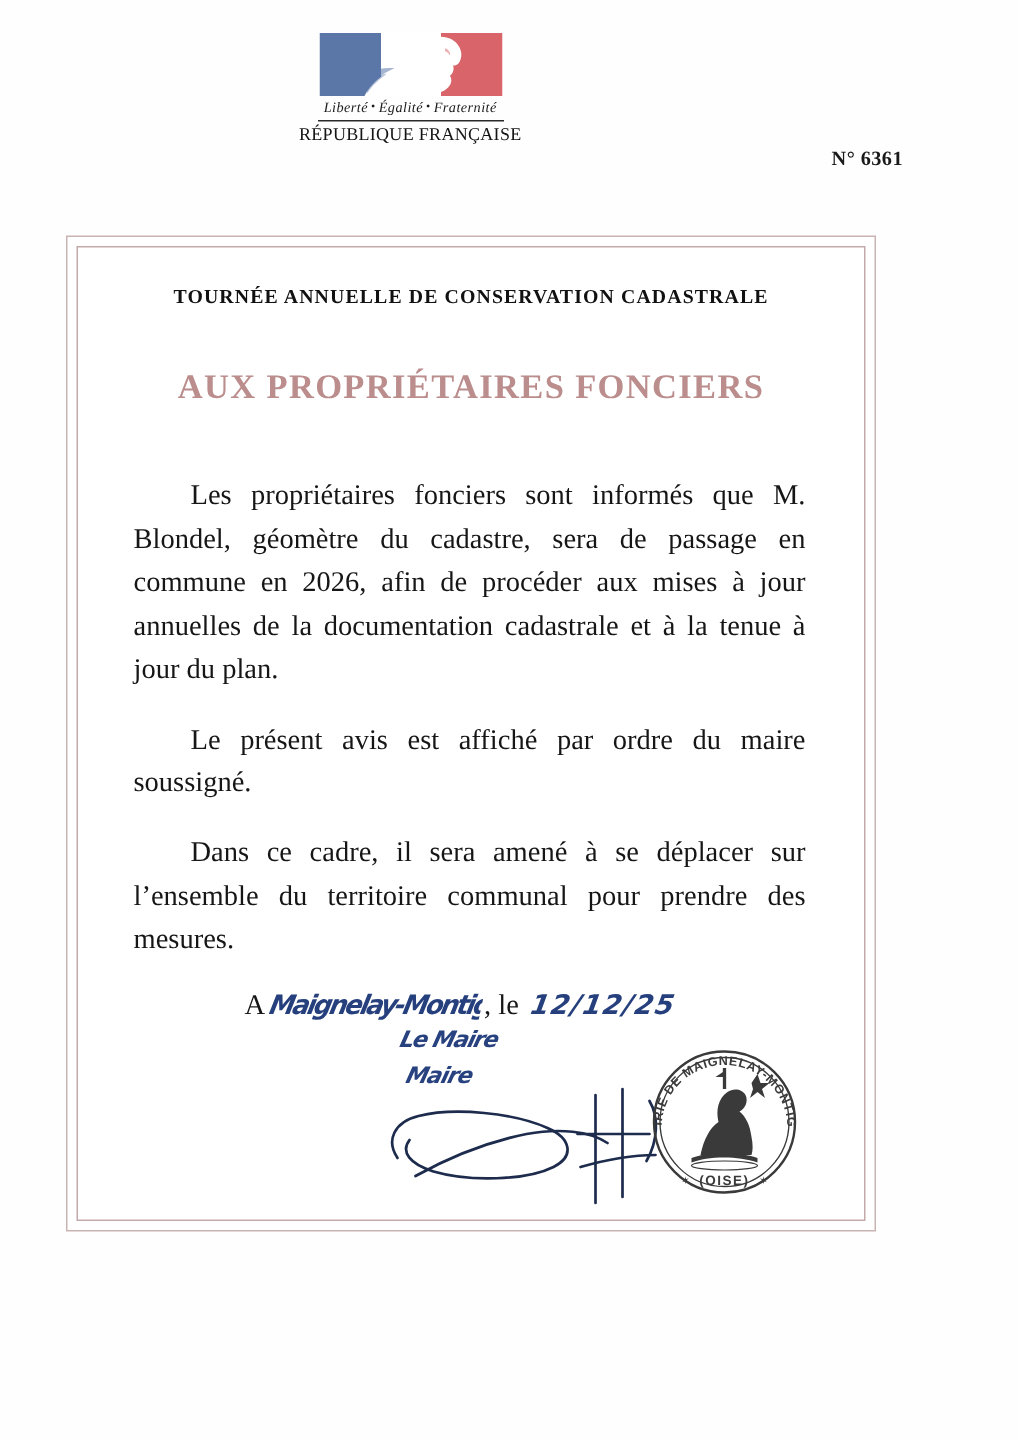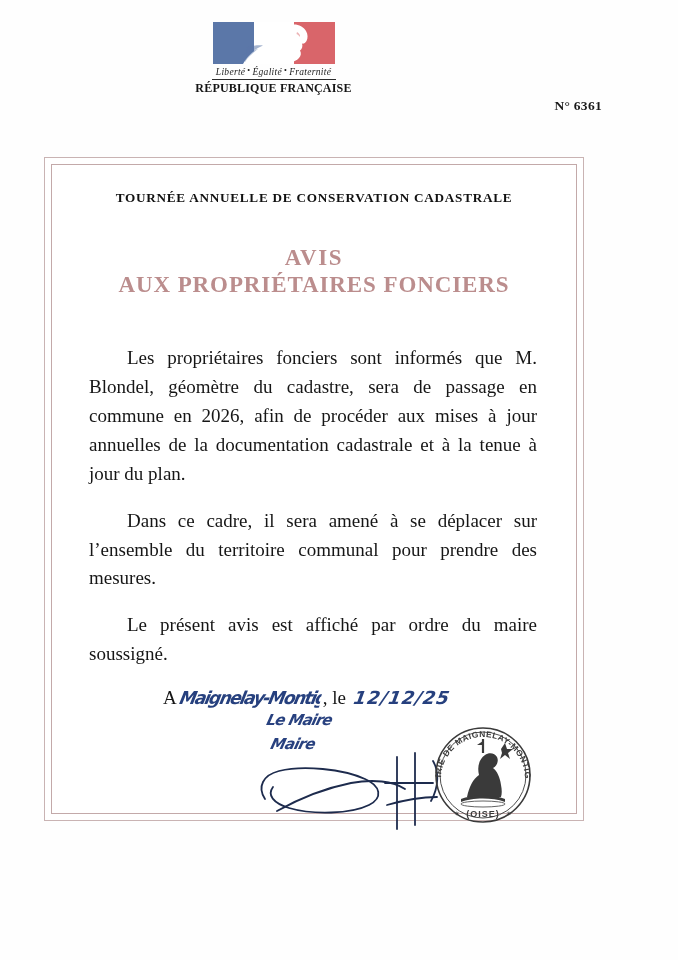--- a/index.html
+++ b/index.html
@@ -63,21 +63,21 @@
     height: 1px;
     background: #2a2a2a;
     margin: 2px 0 1px 0;
   }
   .republique {
     font-size: 12px;
     letter-spacing: 0.2px;
     color: #141414;
     white-space: nowrap;
     font-variant: small-caps;
-    font-weight: 700;
+    font-weight: 400;
   }
 
   .doc-number {
     position: absolute;
     top: 98px;
     right: 76px;
     font-size: 13.5px;
     font-weight: bold;
     color: #1a1a1a;
     letter-spacing: 0.3px;
@@ -272,28 +272,27 @@
   <div class="doc-number">N° 6361</div>
 
   <div class="frame-outer">
     <div class="frame-inner"></div>
 
     <div class="content">
 
       <div class="subject-line">TOURNÉE ANNUELLE DE CONSERVATION CADASTRALE</div>
 
       <div class="avis-title">
-        <span class="l1">AVIS</span>
         <span class="l2">AUX PROPRIÉTAIRES FONCIERS</span>
       </div>
 
       <div class="body-text">
         <p>Les propriétaires fonciers sont informés que M. Blondel, géomètre du cadastre, sera de passage en commune en 2026, afin de procéder aux mises à jour annuelles de la documentation cadastrale et à la tenue à jour du plan.</p>
+        <p class="spaced">Le présent avis est affiché par ordre du maire soussigné.</p>
         <p class="spaced">Dans ce cadre, il sera amené à se déplacer sur l’ensemble du territoire communal pour prendre des mesures.</p>
-        <p class="spaced">Le présent avis est affiché par ordre du maire soussigné.</p>
       </div>
 
       <div class="sign-zone">
 
         <div class="place-date">
           <span>A</span>
           <span class="hand place-hand">Maignelay-Montigny</span>
           <span class="lit">, le</span>
           <span class="hand date-hand">12/12/25</span>
         </div>

